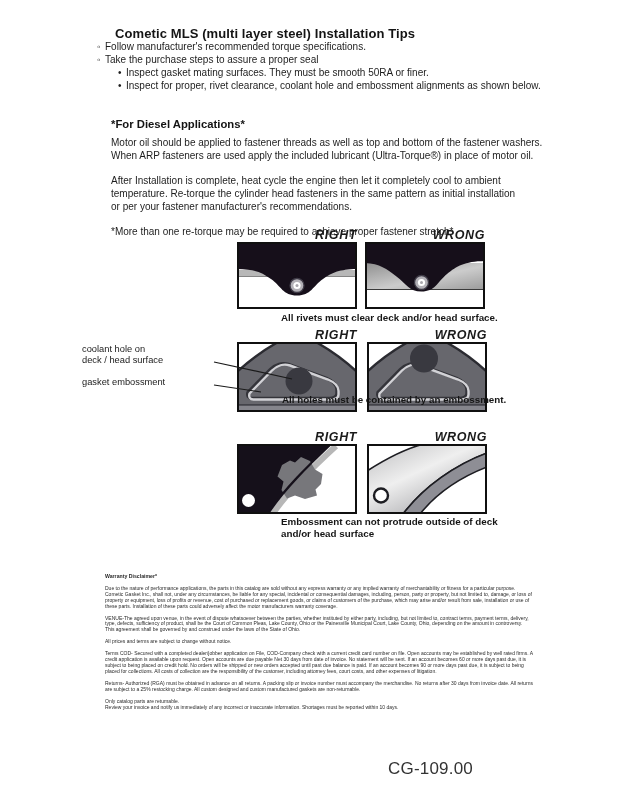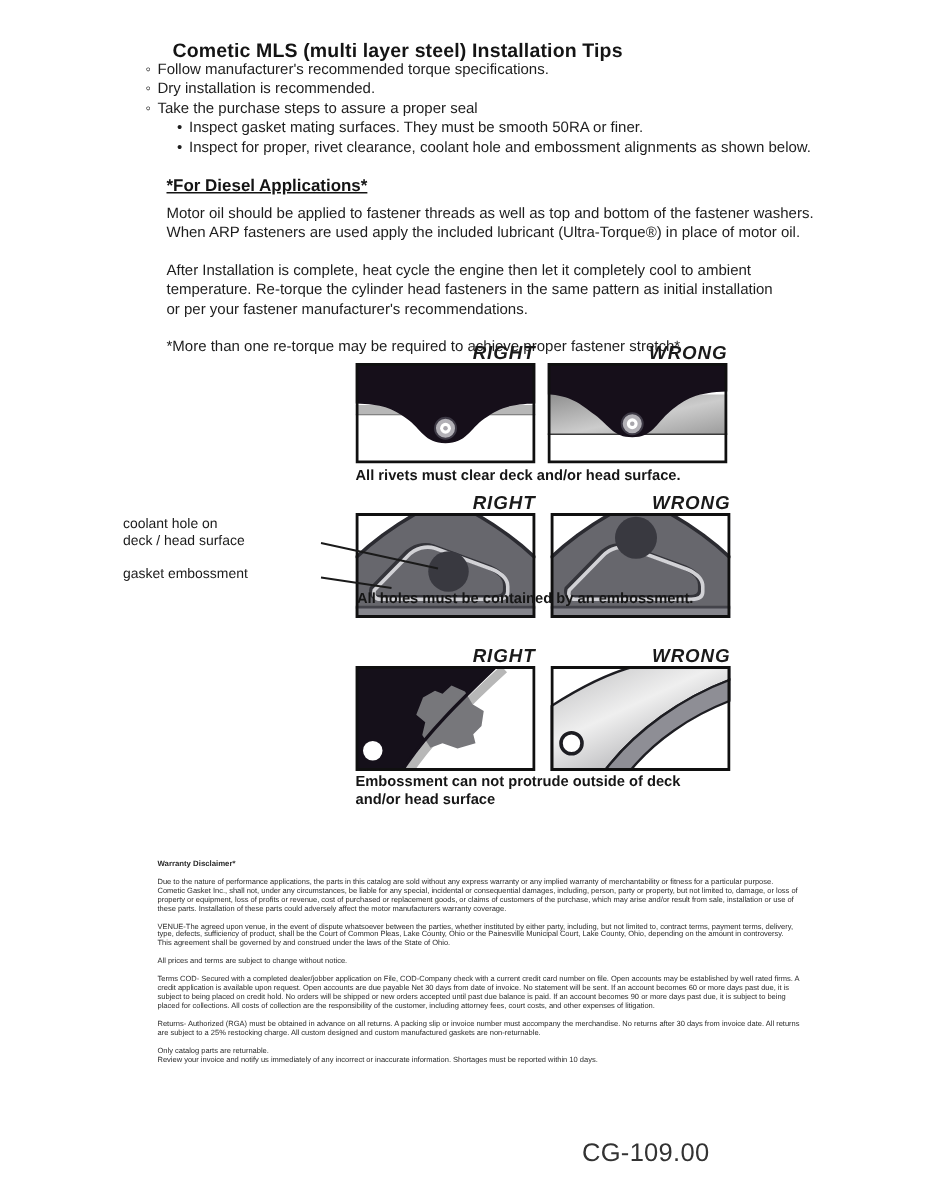--- a/index.html
+++ b/index.html
@@ -12,52 +12,51 @@
   .title {
     position:absolute; left:115px; top:26px; font-size:13px; font-weight:bold;
     letter-spacing:0.1px; color:#141414;
   }
   .tips { position:absolute; left:97px; top:40px; font-size:10px; line-height:13px; width:460px; }
   .tip { position:relative; padding-left:8px; }
   .tip::before { content:"◦"; position:absolute; left:0; top:0; font-size:10px; color:#1d1d1d; }
   .tip.sub { margin-left:21px; }
   .tip.sub::before { content:"•"; }
   .diesel { position:absolute; left:111px; top:118px; width:436px; font-size:10px; line-height:13px; }
-  .diesel h2 { font-size:11.3px; font-weight:bold; margin:0 0 5px 0; color:#141414;text-decoration:underline; }
+  .diesel h2 { font-size:11.3px; font-weight:bold; margin:0 0 5px 0; color:#141414; }
   .diesel p { margin:0 0 12px 0; white-space:pre-line; }
   .dlabel {
     position:absolute; width:120px; text-align:right; font-size:12.5px;
     font-weight:bold; letter-spacing:0.6px; color:#1a1a1a;font-style:italic;
   }
   .dbox { position:absolute; width:120px; }
   .dbox svg { display:block; }
   .dcaption {
     position:absolute; font-size:9.8px; font-weight:bold; line-height:11.5px;
-    white-space:pre-line; color:#161616;
+    white-space:pre-line; color:#161616;margin-left:44px;
   }
   .callout {
     position:absolute; left:82px; width:130px; text-align:left;
     font-size:9.3px; line-height:10.5px; white-space:pre-line; color:#1a1a1a;
   }
   .callout-lines { position:absolute; left:110px; top:342px; z-index:5; }
   .legal { position:absolute; left:105px; top:574px; width:428px; font-size:5px; line-height:5.9px; color:#2a2a2a; }
   .legal h3 { font-size:5.2px; font-weight:bold; margin:0 0 6px 0; }
   .legal p { margin:0 0 6px 0; white-space:pre-line; }
   .code { position:absolute; left:388px; top:759px; font-size:17px; color:#333333; letter-spacing:0.2px; }
 </style>
 </head>
 <body>
 
 <div class="page">
 
   <div class="title">Cometic MLS (multi layer steel) Installation Tips</div>
 
   <div class="tips">
     <div class="tip"><span>Follow manufacturer's recommended torque specifications.</span></div>
-    <div class="tip"><span>Dry installation is recommended.</span></div>
     <div class="tip"><span>Take the purchase steps to assure a proper seal</span></div>
     <div class="tip sub"><span>Inspect gasket mating surfaces.  They must be smooth 50RA or finer.</span></div>
     <div class="tip sub"><span>Inspect for proper, rivet clearance, coolant hole and embossment alignments as shown below.</span></div>
   </div>
 
   <div class="diesel">
     <h2>*For Diesel Applications*</h2>
     <p>Motor oil should be applied to fastener threads as well as top and bottom of the fastener washers.
 When ARP fasteners are used apply the included lubricant (Ultra-Torque®) in place of motor oil.</p>
     <p>After Installation is complete, heat cycle the engine then let it completely cool to ambient

